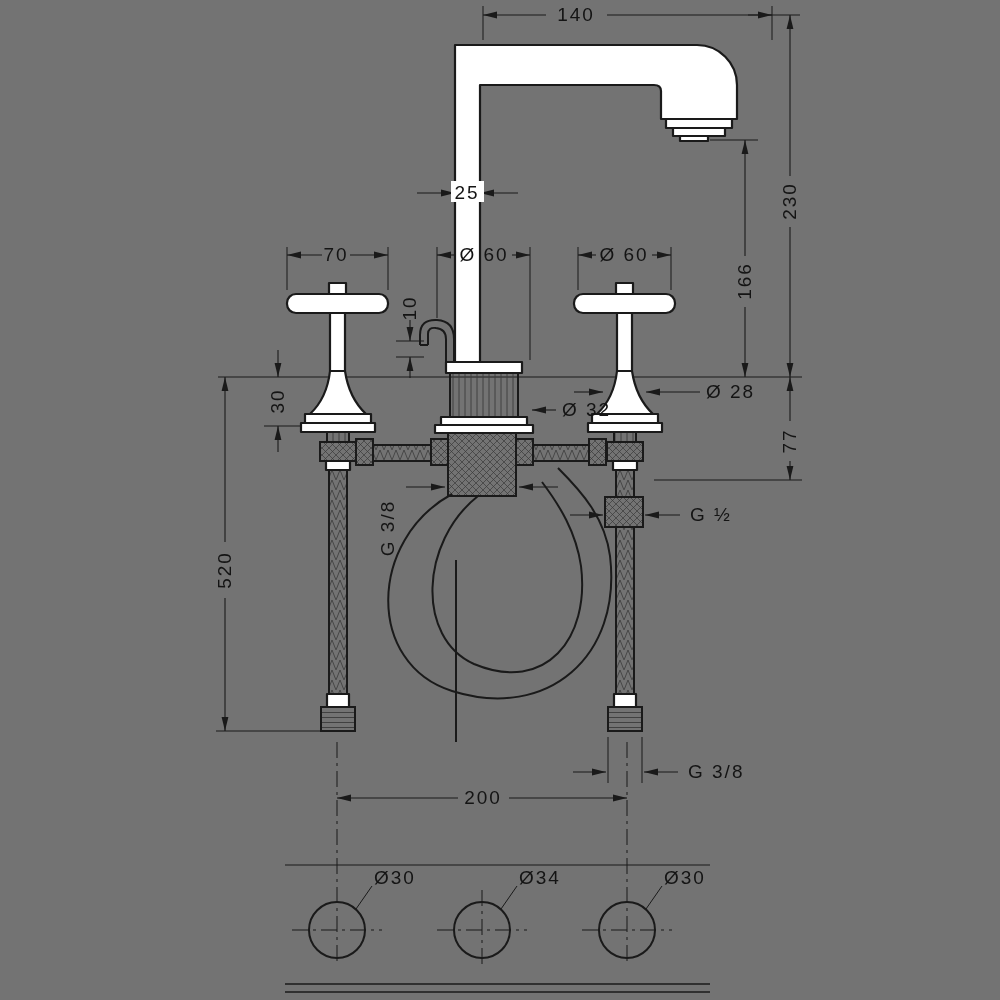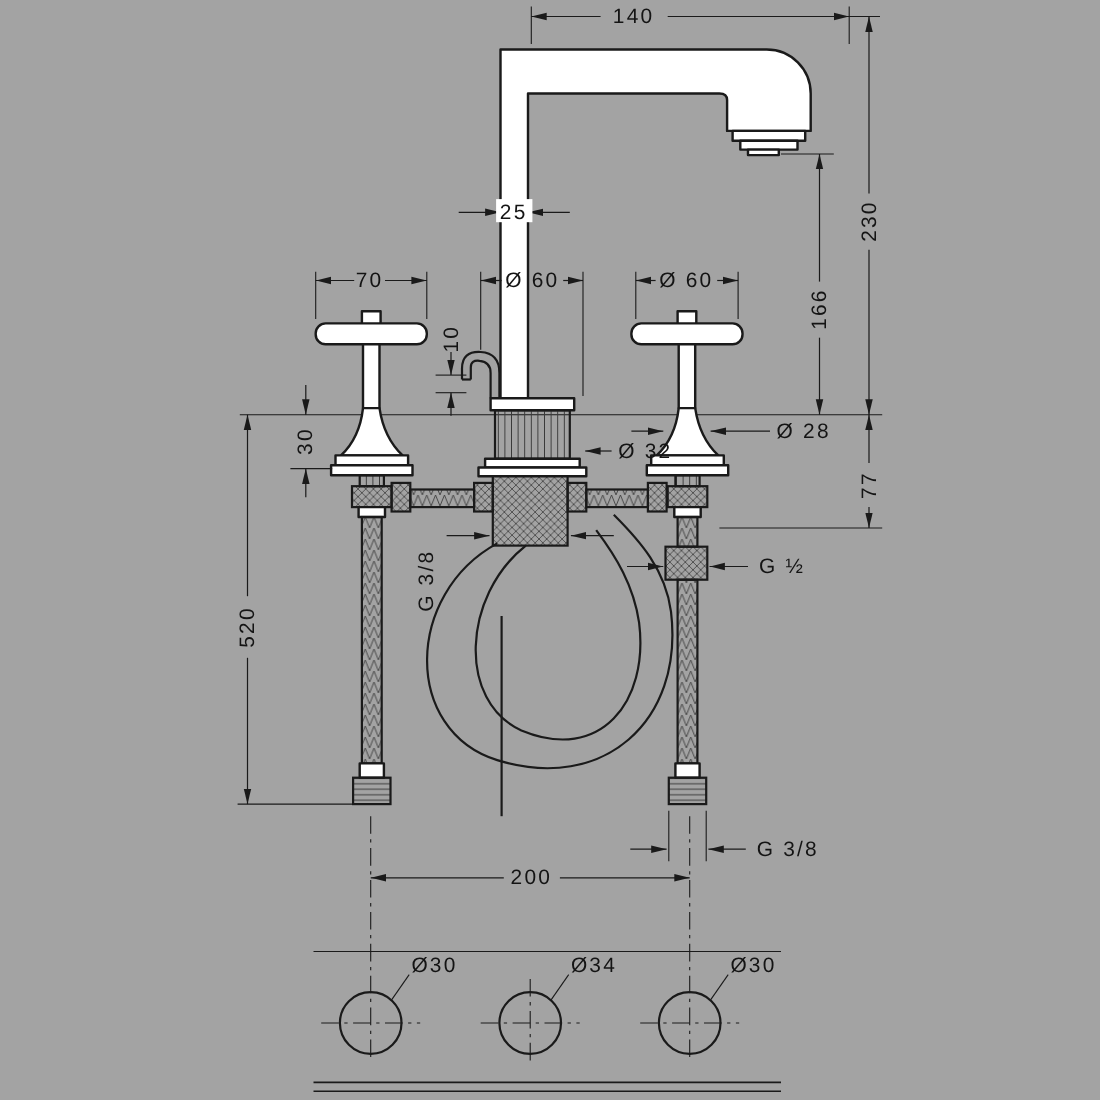--- a/index.html
+++ b/index.html
@@ -1,16 +1,16 @@
 <!DOCTYPE html>
 <html><head>
 <meta charset="utf-8">
 <style>
   html,body{margin:0;padding:0;background:#ffffff;}
-  .stage{width:1000px;height:1000px;background:#a3a3a3;position:relative;font-family:"Liberation Sans",sans-serif;}
+  .stage{width:1000px;height:1000px;background:#737373;position:relative;font-family:"Liberation Sans",sans-serif;}
   .outline{fill:#fff;stroke:#1a1a1a;stroke-width:2.2;stroke-linejoin:round;}
   .mid{fill:none;stroke:#1a1a1a;stroke-width:2;}
   .patfill{stroke:#1a1a1a;stroke-width:2;}
   .dim{fill:none;stroke:#1a1a1a;stroke-width:1.1;}
   .ext{fill:none;stroke:#1a1a1a;stroke-width:1;}
   .cl{fill:none;stroke:#1a1a1a;stroke-width:1;stroke-dasharray:16 5 3 5;}
   .lbl{font-family:"Liberation Sans",sans-serif;font-size:19px;letter-spacing:2px;fill:#141414;}
   .arrowhead{fill:#1a1a1a;}
 </style>
 </head>

